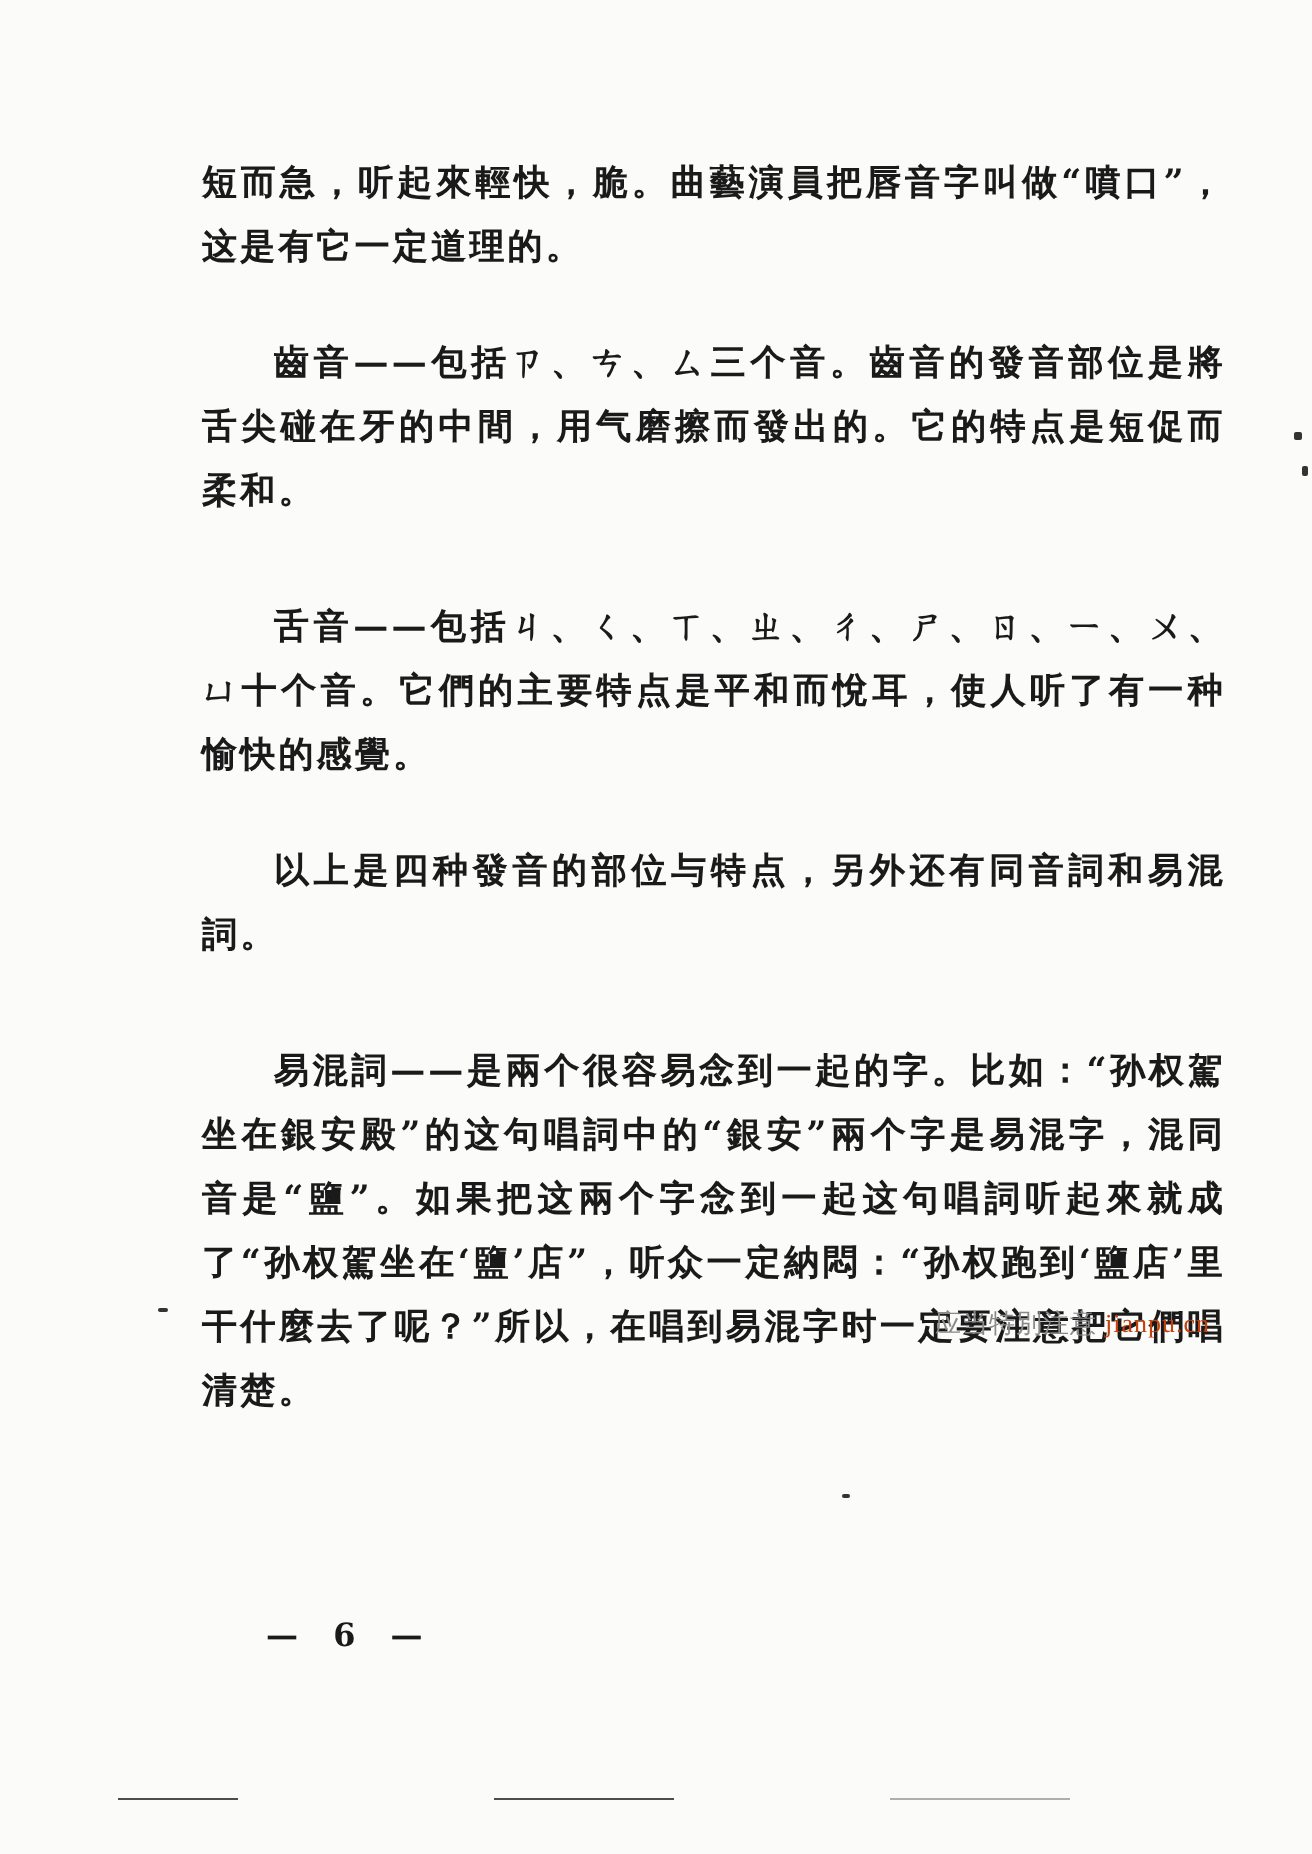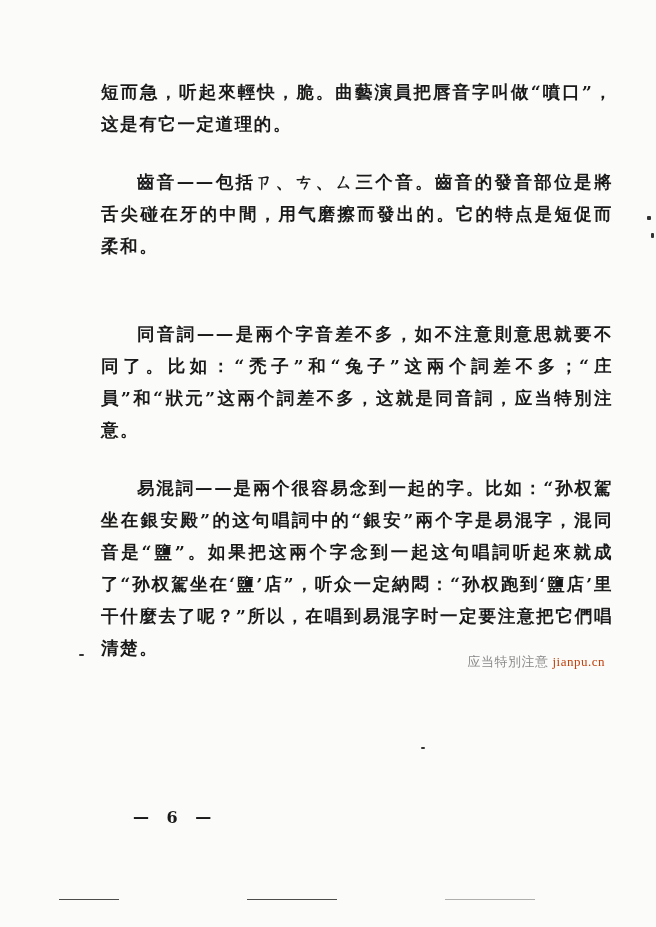--- a/index.html
+++ b/index.html
@@ -74,23 +74,24 @@
 <body>
 
 <div class="page">
 
   <div class="body-text">
     <p class="para">短而急，听起來輕快，脆。曲藝演員把唇音字叫做“噴口”，这是有它一定道理的。</p>
     <div class="gap-s"></div>
     <p class="para indent">齒音——包括ㄗ、ㄘ、ㄙ三个音。齒音的發音部位是將舌尖碰在牙的中間，用气磨擦而發出的。它的特点是短促而柔和。</p>
     <div class="gap-s"></div>
     <div class="gap-s"></div>
+    <p class="para indent">舌音——包括ㄐ、ㄑ、ㄒ、ㄓ、ㄔ、ㄕ、ㄖ、ㄧ、ㄨ、ㄩ十个音。它們的主要特点是平和而悅耳，使人听了有一种愉快的感覺。</p>
     <div class="gap-s"></div>
+    <p class="para indent">以上是四种發音的部位与特点，另外还有同音詞和易混詞。</p>
     <div class="gap-s"></div>
-    <p class="para indent">同音詞——是兩个字音差不多，如不注意則意思就要不同了。比如：“禿子”和“兔子”这兩个詞差不多；“庄員”和“狀元”这兩个詞差不多，这就是同音詞，应当特別注意。</p>
     <div class="gap-s"></div>
     <p class="para indent">易混詞——是兩个很容易念到一起的字。比如：“孙权駕坐在銀安殿”的这句唱詞中的“銀安”兩个字是易混字，混同音是“鹽”。如果把这兩个字念到一起这句唱詞听起來就成了“孙权駕坐在‘鹽’店”，听众一定納悶：“孙权跑到‘鹽店’里干什麼去了呢？”所以，在唱到易混字时一定要注意把它們唱清楚。</p>
   </div>
 
   <div class="page-number">— 6 —</div>
 
   <div class="rule" style="left:44px; top:899px; width:60px; height:1px;"></div>
   <div class="rule" style="left:232px; top:899px; width:90px; height:1px;"></div>
   <div class="rule" style="left:430px; top:899px; width:90px; height:1px; opacity:0.35;"></div>
   <div class="speck" style="left:632px; top:216px; width:4px; height:4px;"></div>

